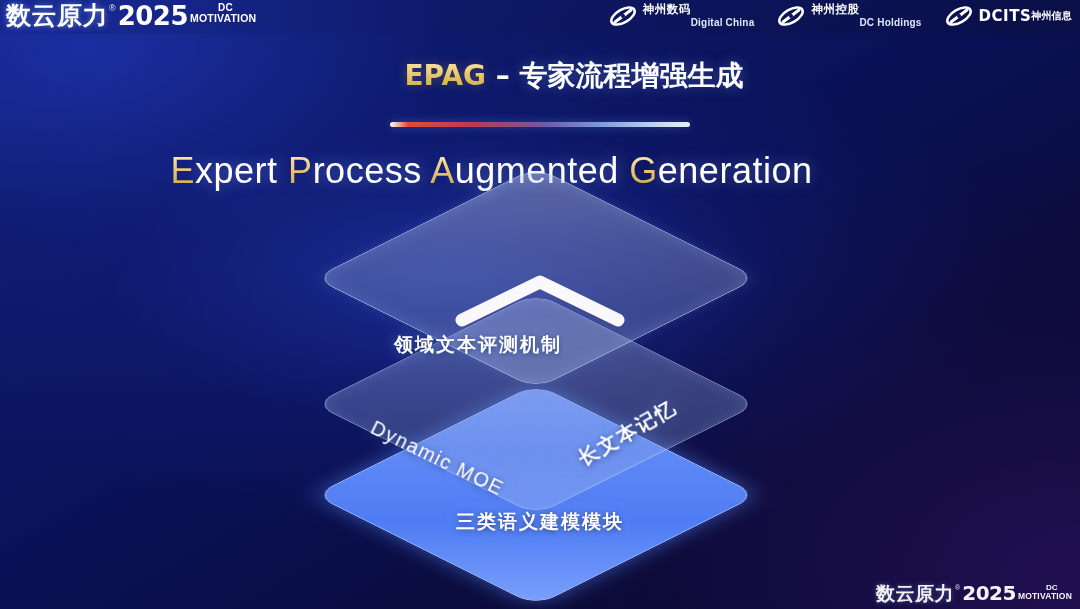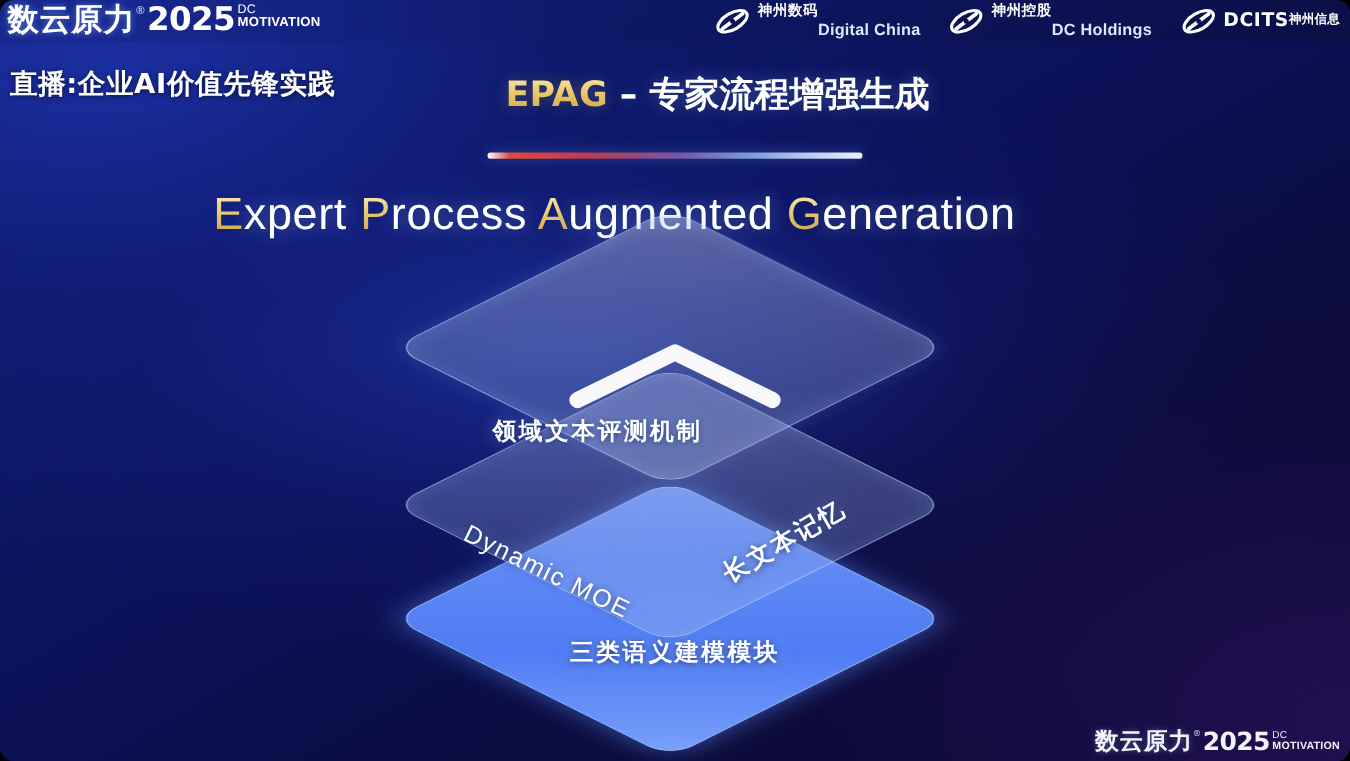--- a/index.html
+++ b/index.html
@@ -12,21 +12,20 @@
     position: relative;
     width: 1080px;
     height: 609px;
     overflow: hidden;
     font-family: "Liberation Sans", "DejaVu Sans", sans-serif;
     background:
       radial-gradient(ellipse 70% 55% at 42% 46%, rgba(38,62,190,0.55) 0%, rgba(20,32,130,0.28) 45%, rgba(8,12,60,0.0) 75%),
       radial-gradient(ellipse 60% 60% at 8% 8%, rgba(30,52,175,0.75) 0%, rgba(14,25,110,0.22) 55%, rgba(6,10,48,0) 80%),
       radial-gradient(ellipse 80% 90% at 100% 95%, rgba(42,18,92,0.75) 0%, rgba(18,10,55,0.35) 50%, rgba(5,6,32,0) 80%),
       linear-gradient(150deg, #11207a 0%, #0d1a6b 22%, #0a1155 48%, #0a0c3f 70%, #070830 100%);
-    border-radius: 11px;
   }
 
   
   .hdr-band {
     position: absolute; left: 0; top: 0; width: 1080px; height: 34px;
     background: linear-gradient(90deg, rgba(22,38,140,0.55) 0%, rgba(14,24,98,0.45) 45%, rgba(10,14,62,0.55) 100%);
   }
   .brand-logo {
     position: absolute; left: 6px; top: 1px;
     display: flex; align-items: flex-start; white-space: nowrap;
@@ -40,41 +39,41 @@
   .brand-reg { font-size: 9px; color:#e6ecff; line-height: 14px; margin-left:1px; }
   .brand-year {
     font-family: "DejaVu Sans", sans-serif;
     font-size: 26px; font-weight: 700; color: #ffffff;
     letter-spacing: -0.5px; line-height: 30px; margin-left: 2px;
   }
   .brand-dc {
     display: flex; flex-direction: column; justify-content: flex-start;
     margin-left: 2px; margin-top: 2px;
   }
-  .brand-dc-1 { font-size: 10px; font-weight: 400; color:#ffffff; line-height: 10px; letter-spacing: 0.2px;}
+  .brand-dc-1 { font-size: 10px; font-weight: 700; color:#ffffff; line-height: 10px; letter-spacing: 0.2px; margin-left: 28px;}
   .brand-dc-2 { font-size: 10.5px; font-weight: 700; color:#ffffff; line-height: 11px; letter-spacing: 0.2px;}
 
   .live-line {
     position: absolute; left: 8px; top: 52px;
     font-family: "DejaVu Sans", sans-serif;
     font-size: 22px; font-weight: 700; color: #ffffff;
     letter-spacing: 0.5px; white-space: nowrap;
     text-shadow: 0 1px 4px rgba(0,0,0,0.6);
   }
 
   
   .partners {
     position: absolute; right: 8px; top: 3px;
     display: flex; align-items: center; gap: 22px;
   }
   .partner { display: flex; align-items: center; gap: 5px; }
   .p-mark { width: 30px; height: 26px; flex: none; }
   .p-txt { display: flex; flex-direction: row; line-height: 1; }
   .p-cn { font-family:"DejaVu Sans", sans-serif; font-size: 11.5px; font-weight: 700; color:#ffffff; letter-spacing:0.5px; }
-  .p-en { font-family:"Liberation Sans", sans-serif; font-size: 13px; font-weight: 700; color:#dfe6ff; letter-spacing:0.2px; margin-top:14px; }
+  .p-en { font-family:"Liberation Sans", sans-serif; font-size: 10px; font-weight: 700; color:#dfe6ff; letter-spacing:0.2px; margin-top:14px; }
   .p-cn.big { font-size: 15px; letter-spacing: 0.5px; }
   .p-en.cn { font-family:"DejaVu Sans", sans-serif; font-size: 10px; color:#ffffff; margin-top:2px; }
 
   
   .title-main {
     position: absolute; left: 0; top: 57px; width: 1080px;
     text-align: center; padding-left: 68px; box-sizing: border-box;
     font-family: "DejaVu Sans", sans-serif;
     font-size: 28px; font-weight: 700; white-space: nowrap;
   }
@@ -190,21 +189,20 @@
   <div class="brand-logo">
     <span class="brand-cn">数云原力</span>
     <span class="brand-reg">®</span>
     <span class="brand-year">2025</span>
     <span class="brand-dc">
       <span class="brand-dc-1">DC</span>
       <span class="brand-dc-2">MOTIVATION</span>
     </span>
   </div>
 
-  <div class="live-line">直播:企业AI价值先锋实践</div>
 
   <div class="partners">
 
     <div class="partner">
       <svg class="p-mark" viewBox="0 0 60 52">
         <ellipse cx="30" cy="26" rx="26" ry="13" fill="none" stroke="#ffffff" stroke-width="5" transform="rotate(-30 30 26)"></ellipse>
         <path d="M14 38 L46 14" stroke="#ffffff" stroke-width="6" stroke-linecap="round"></path>
         <circle cx="30" cy="26" r="4" fill="#0a1155"></circle>
       </svg>
       <span class="p-txt">

